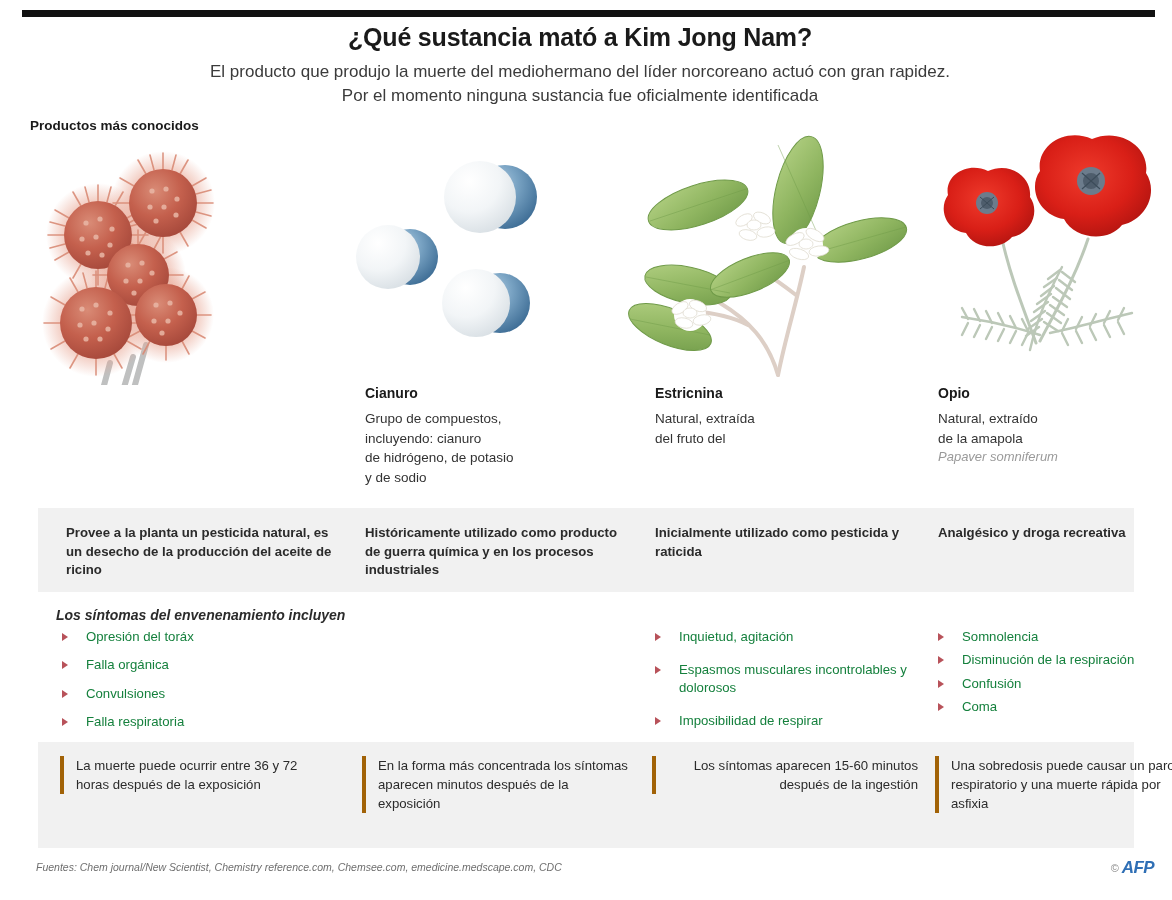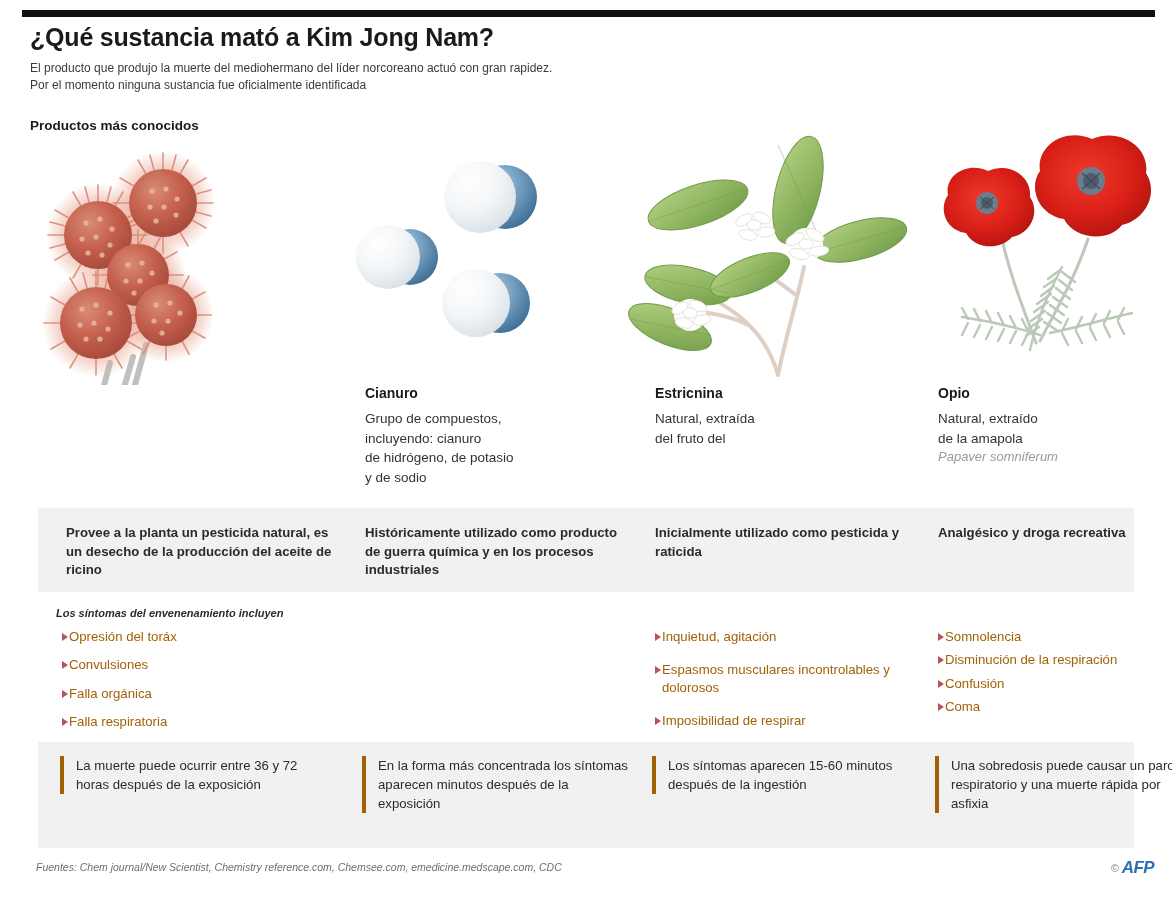--- a/index.html
+++ b/index.html
@@ -28,31 +28,32 @@
     height: 7px;
     background: #111111;
   }
 
   
   .header {
     position: absolute;
     left: 30px;
     top: 24px;
     width: 1100px;
+    text-align: center;
   }
   .title {
     font-size: 25px;
     font-weight: bold;
     color: #1a1a1a;
     letter-spacing: -0.2px;
     margin: 0 0 8px 0;
     line-height: 1.1;
   }
   .subtitle-line {
-    font-size: 12px;
+    font-size: 17px;
     color: #3b3b3b;
     line-height: 1.45;
   }
   .section-label {
     position: absolute;
     left: 30px;
     top: 118px;
     font-size: 13.5px;
     font-weight: bold;
     color: #1a1a1a;
@@ -128,43 +129,43 @@
   .use-0 { left: 66px; }
   .use-1 { left: 365px; }
   .use-2 { left: 655px; }
   .use-3 { left: 938px; }
 
   
   .symptoms-heading {
     position: absolute;
     left: 56px;
     top: 607px;
-    font-size: 11px;
+    font-size: 14px;
     font-style: italic;
     font-weight: bold;
     color: #2b2b2b;
   }
   .sym-list {
     position: absolute;
     top: 628px;
     width: 260px;
     margin: 0;
     padding: 0;
     list-style: none;
   }
   .sym-0 { left: 62px; }
   .sym-1 { left: 365px; }
   .sym-2 { left: 655px; }
   .sym-3 { left: 938px; }
   .sym-list li {
     position: relative;
-    padding-left: 7px;
+    padding-left: 24px;
     margin-bottom: 11px;
     font-size: 13.2px;
-    color: #a16207;
+    color: #15803d;
     line-height: 1.32;
   }
   .sym-list li .tri {
     position: absolute;
     left: 0;
     top: 5px;
     width: 0;
     height: 0;
     border-left: 6px solid #b8525a;
     border-top: 4px solid transparent;
@@ -177,21 +178,21 @@
     top: 756px;
     width: 250px;
     padding-left: 12px;
     border-left: 4px solid #a16207;
     font-size: 13.2px;
     color: #2b2b2b;
     line-height: 1.45;
   }
   .time-0 { left: 60px; }
   .time-1 { left: 362px; }
-  .time-2 { left: 652px; }
+  .time-2 { left: 652px; text-align: right; }
   .time-3 { left: 935px; }
 
   
   .sources {
     position: absolute;
     left: 36px;
     top: 861px;
     font-size: 10.5px;
     font-style: italic;
     color: #6e6e6e;
@@ -606,22 +607,22 @@
   <div class="band band-use"></div>
   <div class="cell use-text use-0">Provee a la planta un pesticida natural, es un desecho de la producción del aceite de ricino</div>
   <div class="cell use-text use-1">Históricamente utilizado como producto de guerra química y en los procesos industriales</div>
   <div class="cell use-text use-2">Inicialmente utilizado como pesticida y raticida</div>
   <div class="cell use-text use-3">Analgésico y droga recreativa</div>
 
   <div class="symptoms-heading">Los síntomas del envenenamiento incluyen</div>
 
   <ul class="sym-list sym-0">
     <li><span class="tri"></span><span>Opresión del toráx</span></li>
+    <li><span class="tri"></span><span>Falla orgánica</span></li>
     <li><span class="tri"></span><span>Convulsiones</span></li>
-    <li><span class="tri"></span><span>Falla orgánica</span></li>
     <li><span class="tri"></span><span>Falla respiratoria</span></li>
   </ul>
 
 
   <ul class="sym-list sym-2">
     <li><span class="tri"></span><span>Inquietud, agitación</span></li>
     <li style="margin-top:16px"><span class="tri"></span><span>Espasmos musculares incontrolables y dolorosos</span></li>
     <li style="margin-top:16px"><span class="tri"></span><span>Imposibilidad de respirar</span></li>
   </ul>
 

